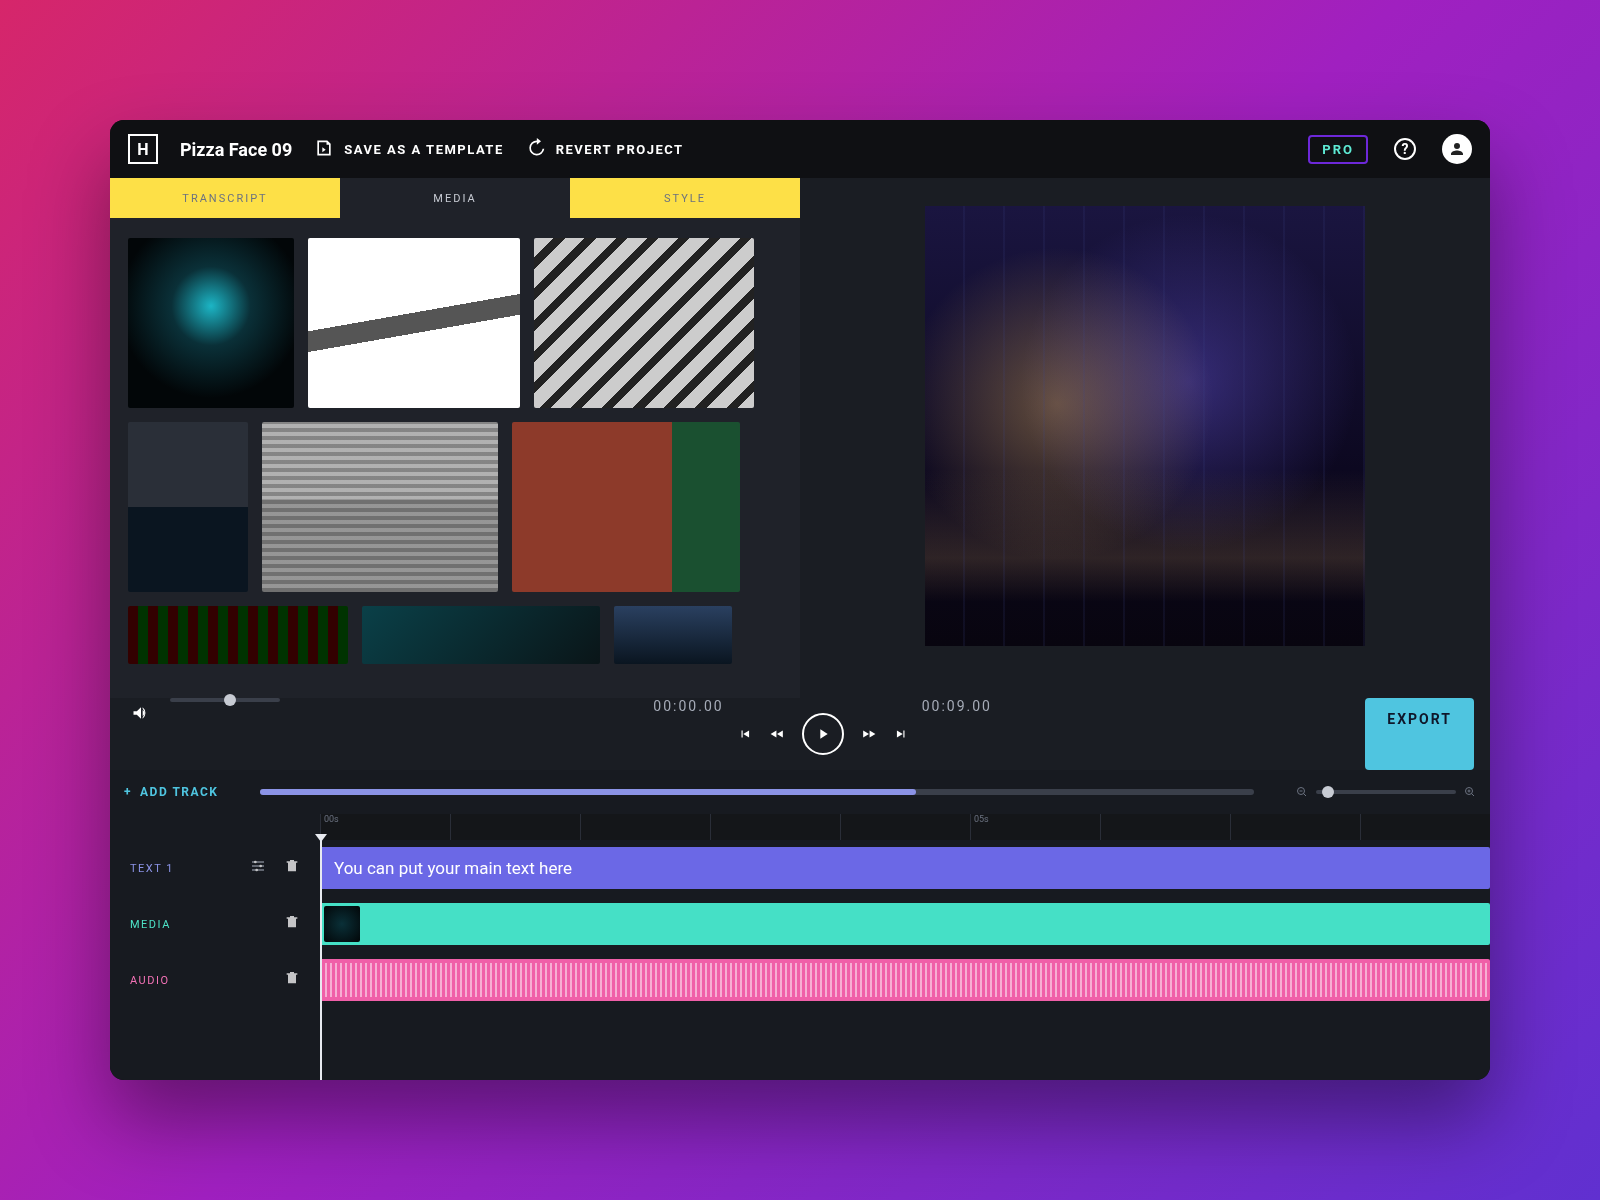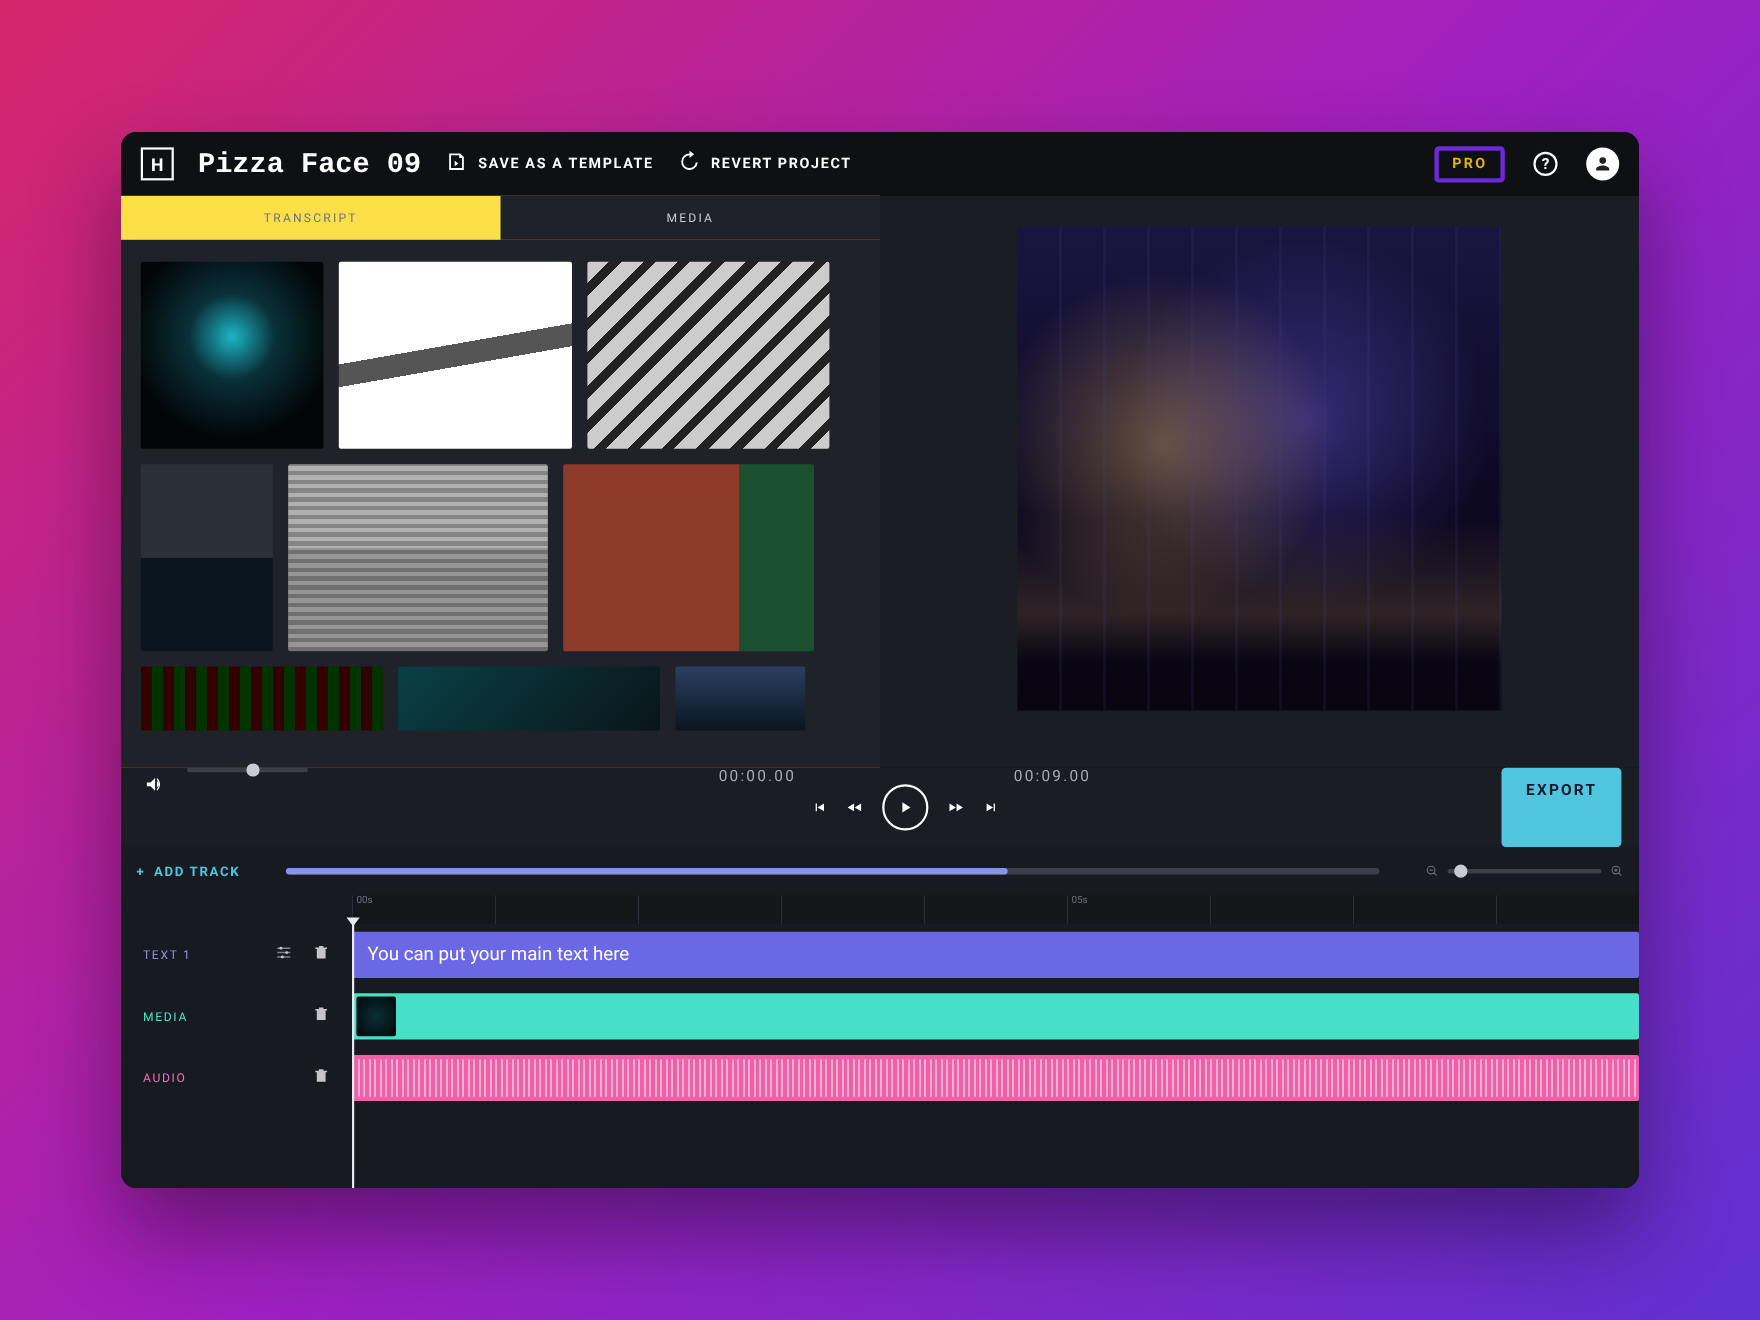--- a/index.html
+++ b/index.html
@@ -19,25 +19,25 @@
   box-shadow: 0 40px 80px rgba(0,0,0,0.4);
 }
 
 
 .topbar {
   height: 58px; display: flex; align-items: center;
   padding: 0 18px; gap: 22px;
   background: #0f1013;
 }
 .logo { width: 30px; height: 30px; border: 2px solid #fff; display:flex; align-items:center; justify-content:center; font-weight:700; font-size:16px; }
-.project-title { font-size: 26px; font-weight: 700; font-family: Liberation Mono, monospace; }
+.project-title { font-size: 18px; font-weight: 700; }
 .top-btn { display:flex; align-items:center; gap:10px; font-size:13px; font-weight:700; letter-spacing:1.5px; cursor:pointer; }
 .top-btn svg { width:20px; height:20px; }
 .spacer { flex: 1; }
-.pro-badge { border: 4px solid #6d28d9; color:#eab308; padding:5px 12px; font-size:13px; font-weight:700; letter-spacing:2px; border-radius:4px; cursor:pointer; }
+.pro-badge { border: 2px solid #6d28d9; color:#5eead4; padding:5px 12px; font-size:13px; font-weight:700; letter-spacing:2px; border-radius:4px; cursor:pointer; }
 .icon-btn { width:30px; height:30px; display:flex; align-items:center; justify-content:center; cursor:pointer; }
 .avatar { width:30px; height:30px; border-radius:50%; background:#fff; display:flex; align-items:center; justify-content:center; }
 .avatar svg { width:18px; height:18px; fill:#222; }
 
 
 .content { flex:1; display:flex; min-height:0; }
 .left-panel { width: 690px; display:flex; flex-direction:column; background:#fde047; }
 .tabs { display:flex; height:40px; }
 .tab { flex:1; display:flex; align-items:center; justify-content:center; font-size:11px; letter-spacing:2px; color:#6b7280; cursor:pointer; }
 .tab.active { color:#c7cbd3; background:#1f2229; }
@@ -154,20 +154,21 @@
         </svg>
     </div>
   </div>
 
   <div class="content">
 
     <div class="left-panel">
       <div class="tabs">
         <div class="tab">TRANSCRIPT</div>
         <div class="tab active">MEDIA</div>
+        <div class="tab">STYLE</div>
       </div>
       <div class="media-grid">
         <div class="thumb t1"></div>
         <div class="thumb t2"></div>
         <div class="thumb t3"></div>
         <div class="thumb t4"></div>
         <div class="thumb t5"></div>
         <div class="thumb t6"></div>
         <div class="thumb t7"></div>
         <div class="thumb t8"></div>

